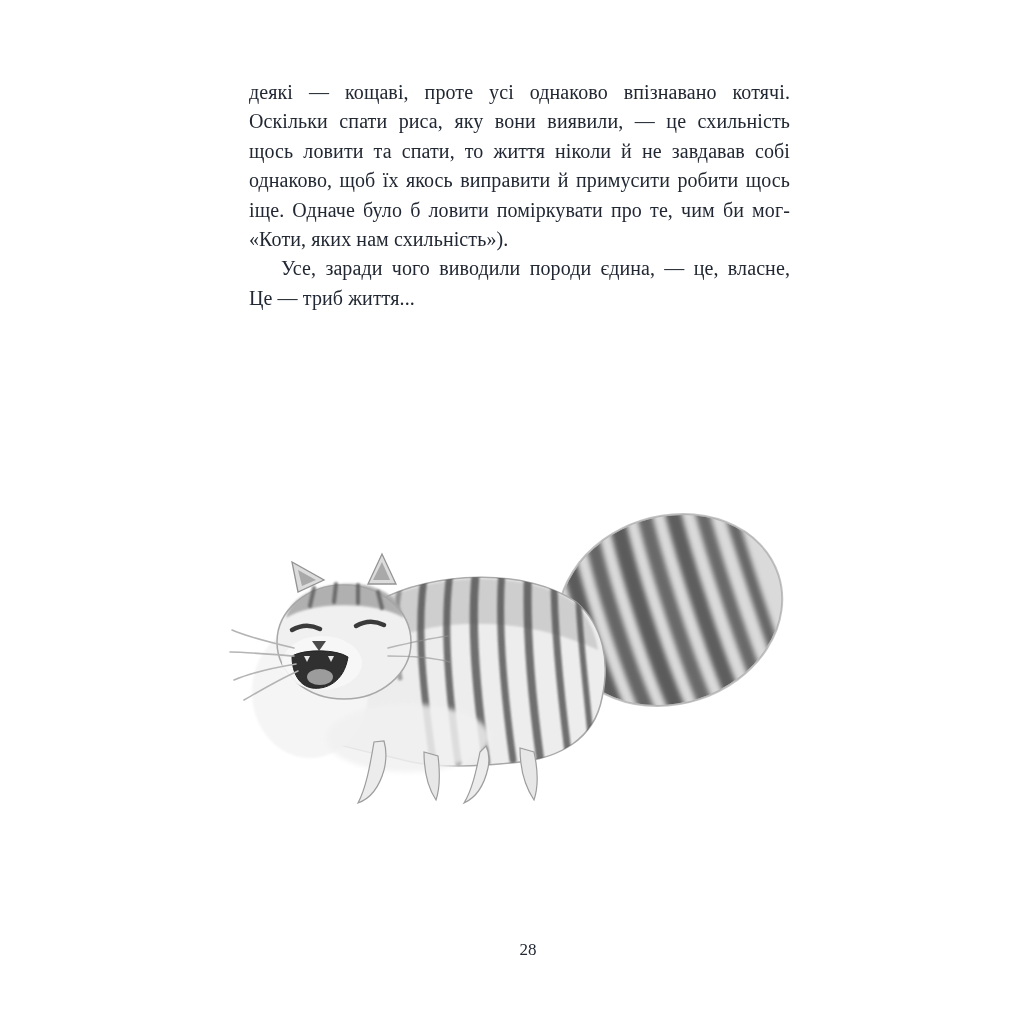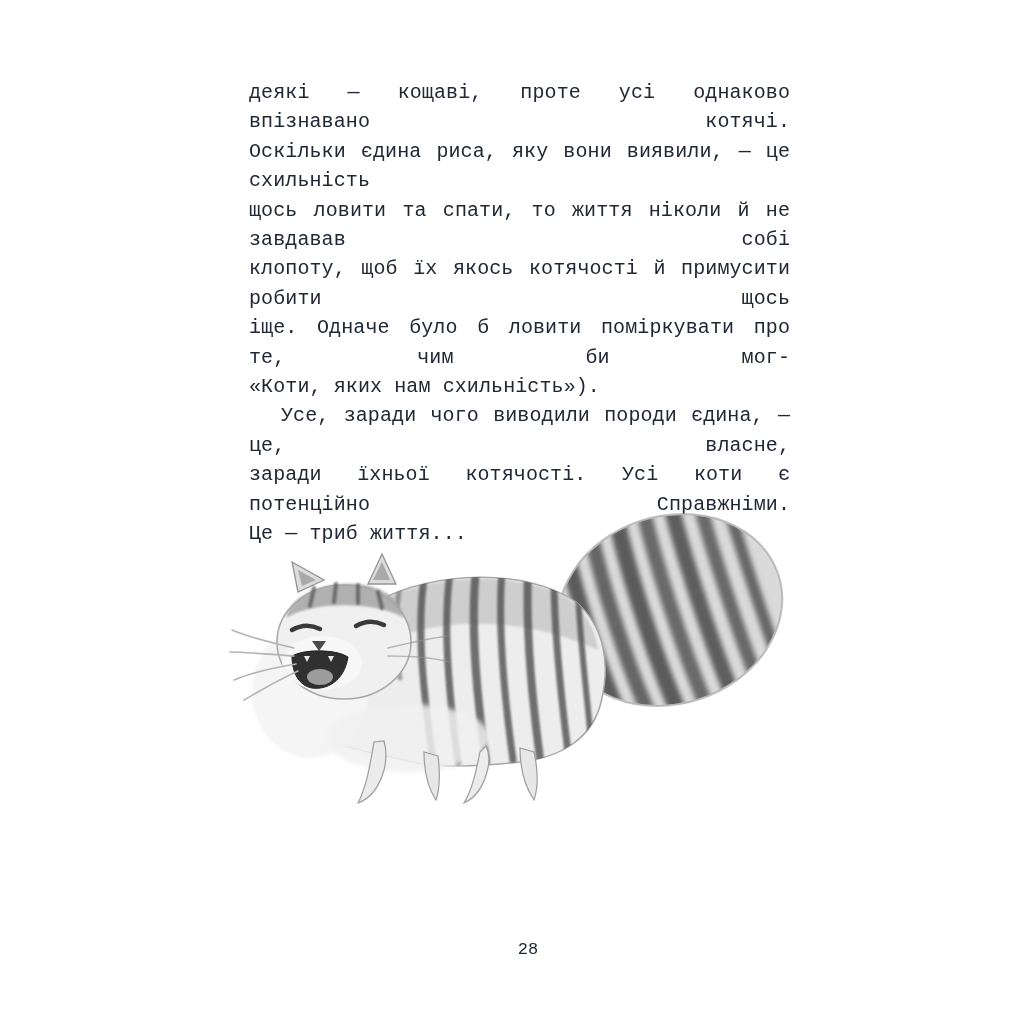--- a/index.html
+++ b/index.html
@@ -1,21 +1,21 @@
 <!DOCTYPE html>
 <html><head>
 <meta charset="utf-8">
 <style>
   html,body{margin:0;padding:0;background:#ffffff;}
   .page{
     position:relative;
     width:1024px;height:1024px;
     background:#ffffff;
     overflow:hidden;
-    font-family:Liberation Mono, monospace;
+    font-family:Liberation Serif, serif;
     color:#222833;
   }
   .text-block{
     position:absolute;
     left:249px;top:78px;width:541px;
     font-size:20px;line-height:29.4px;
     letter-spacing:0.1px;
   }
   .para{margin:0;padding:0;}
   .line{
@@ -38,29 +38,28 @@
   }
 </style>
 </head>
 <body>
 
 <div class="page">
 
   <div class="text-block" style="color: rgb(34, 40, 51);">
       <div class="para">
         <div class="line first">деякі — кощаві, проте усі однаково впізнавано котячі.</div>
-        <div class="line">Оскільки єдина риса, яку вони виявили, — це схильність</div>
+        <div class="line">Оскільки спати риса, яку вони виявили, — це схильність</div>
         <div class="line">щось ловити та спати, то життя ніколи й не завдавав собі</div>
-        <div class="line">клопоту, щоб їх якось котячості й примусити робити щось</div>
+        <div class="line">однаково, щоб їх якось виправити й примусити робити щось</div>
         <div class="line">іще. Одначе було б ловити поміркувати про те, чим би мог-</div>
         <div class="line last">«Коти, яких нам схильність»).</div>
       </div>
       <div class="para indent">
         <div class="line first">Усе, заради чого виводили породи єдина, — це, власне,</div>
-        <div class="line">заради їхньої котячості. Усі коти є потенційно Справжніми.</div>
         <div class="line last">Це — триб життя...</div>
       </div>
     </div>
 
   <svg class="cat" viewBox="0 0 560 312" xmlns="http://www.w3.org/2000/svg" aria-hidden="true">
     <defs>
       <filter id="soft" x="-20%" y="-20%" width="140%" height="140%">
         <feGaussianBlur stdDeviation="1.3"></feGaussianBlur>
       </filter>
       <filter id="soft2" x="-20%" y="-20%" width="140%" height="140%">

